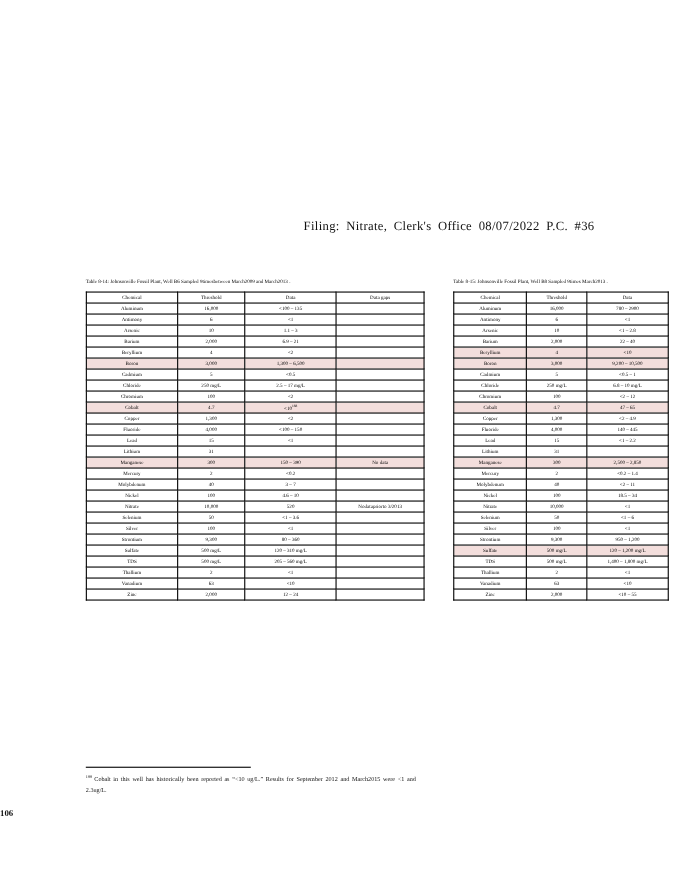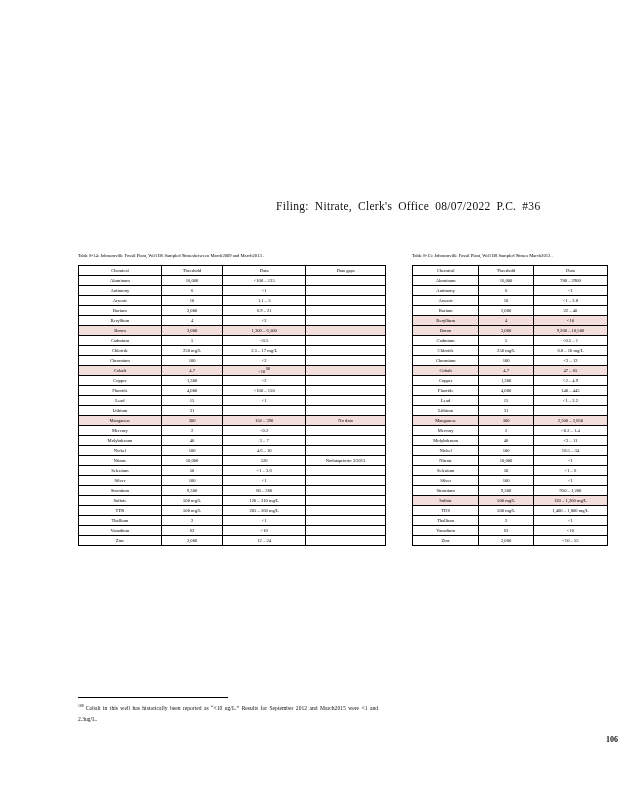--- a/index.html
+++ b/index.html
@@ -106,21 +106,21 @@
   .footnote .fn-mark {
     font-size: 3.8px;
     vertical-align: super;
     margin-right: 2px;
   }
   .page-number {
     position: absolute;
     left: 0;
     top: 735px;
     width: 618px;
-    text-align: right;
+    text-align: left;
     font-size: 8px;
     color: #111;
     font-weight: bold;
   }
 </style>
 </head>
 <body>
 
 <div class="page">
 

